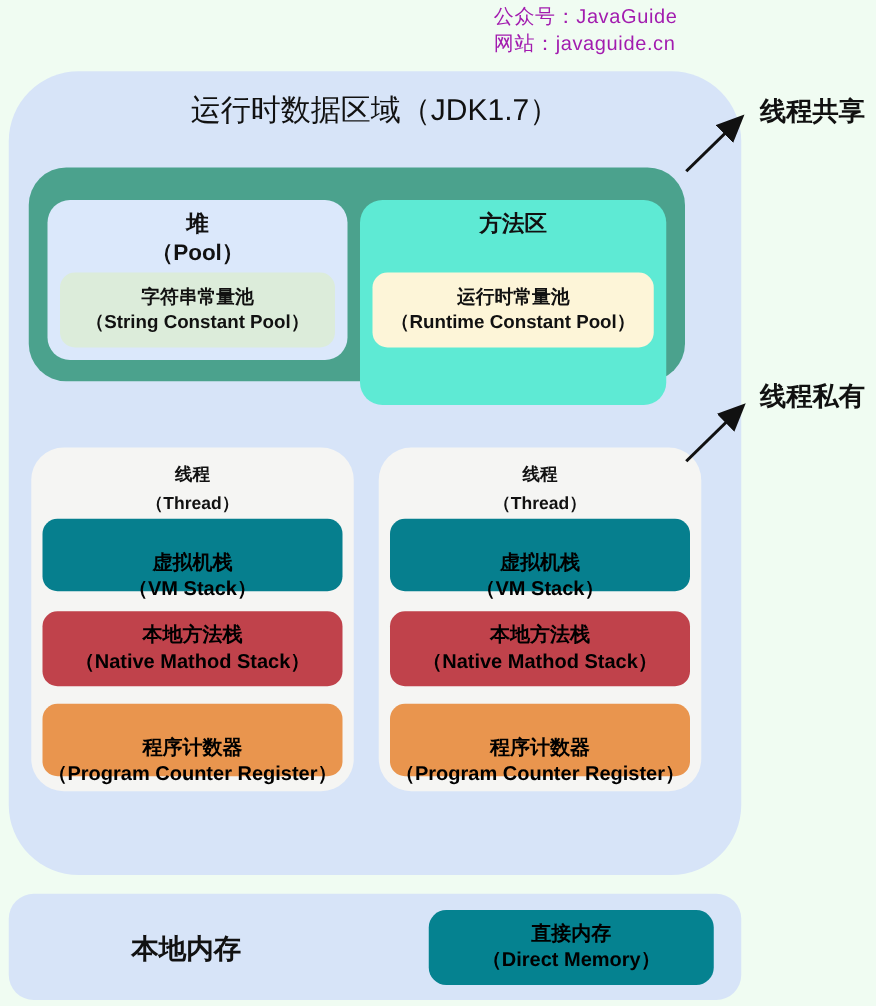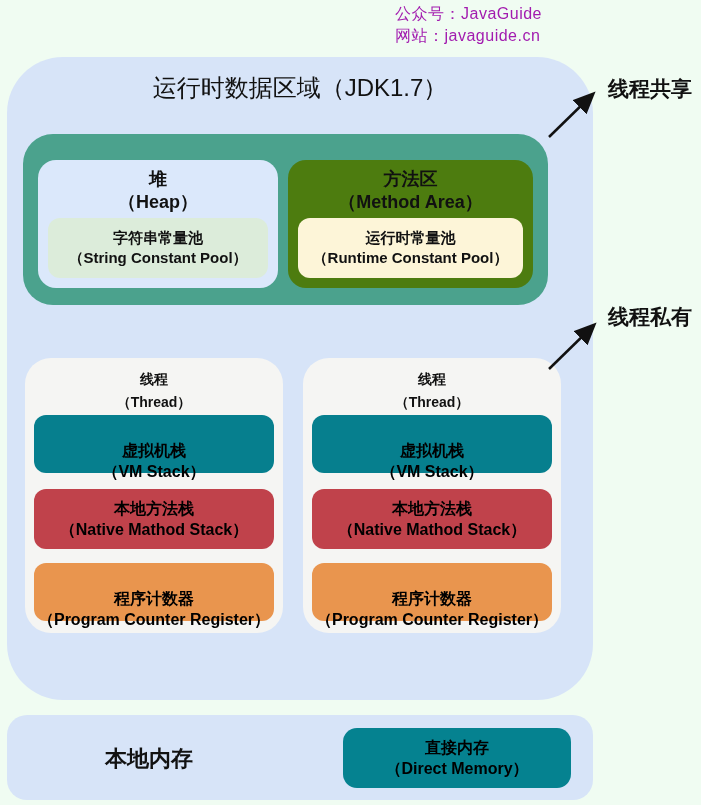--- a/index.html
+++ b/index.html
@@ -36,22 +36,22 @@
 
   .shared{
     left:16px;top:77px;width:525px;height:171px;
     background:#4ba28d;border-radius:30px;
   }
   .heap{
     left:15px;top:26px;width:240px;height:128px;
     background:#dbe8fb;border-radius:18px;
   }
   .method{
-    left:265px;top:26px;width:245px;height:128px;
-    background:#4d7c0f;border-radius:18px;
+    left:265px;top:26px;width:245px;height:164px;
+    background:#5eead4;border-radius:18px;
   }
   .box-title{
     left:0;top:8px;width:100%;
     font-size:18px;line-height:23px;font-weight:700;
   }
   .pool{
     left:10px;top:58px;height:60px;
     border-radius:12px;
     font-size:15px;line-height:20px;font-weight:700;
     box-sizing:border-box;padding-top:10px;
@@ -114,32 +114,31 @@
   </div>
 
   <div class="abs runtime">
     <div class="abs ctr runtime-title">运行时数据区域（JDK1.7）</div>
 
     <div class="abs shared">
 
       <div class="abs heap">
         <div class="abs ctr box-title">
           <div>堆</div>
-          <div>（Heap）</div>
+          <div>（Pool）</div>
         </div>
         <div class="abs ctr pool pool-string">
           <div>字符串常量池</div>
           <div>（String Constant Pool）</div>
         </div>
       </div>
 
       <div class="abs method">
         <div class="abs ctr box-title">
           <div>方法区</div>
-          <div>（Method Area）</div>
         </div>
         <div class="abs ctr pool pool-runtime">
           <div>运行时常量池</div>
           <div>（Runtime Constant Pool）</div>
         </div>
       </div>
     </div>
 
     <div class="abs thread thread-left">
       <div class="abs ctr thread-title">

